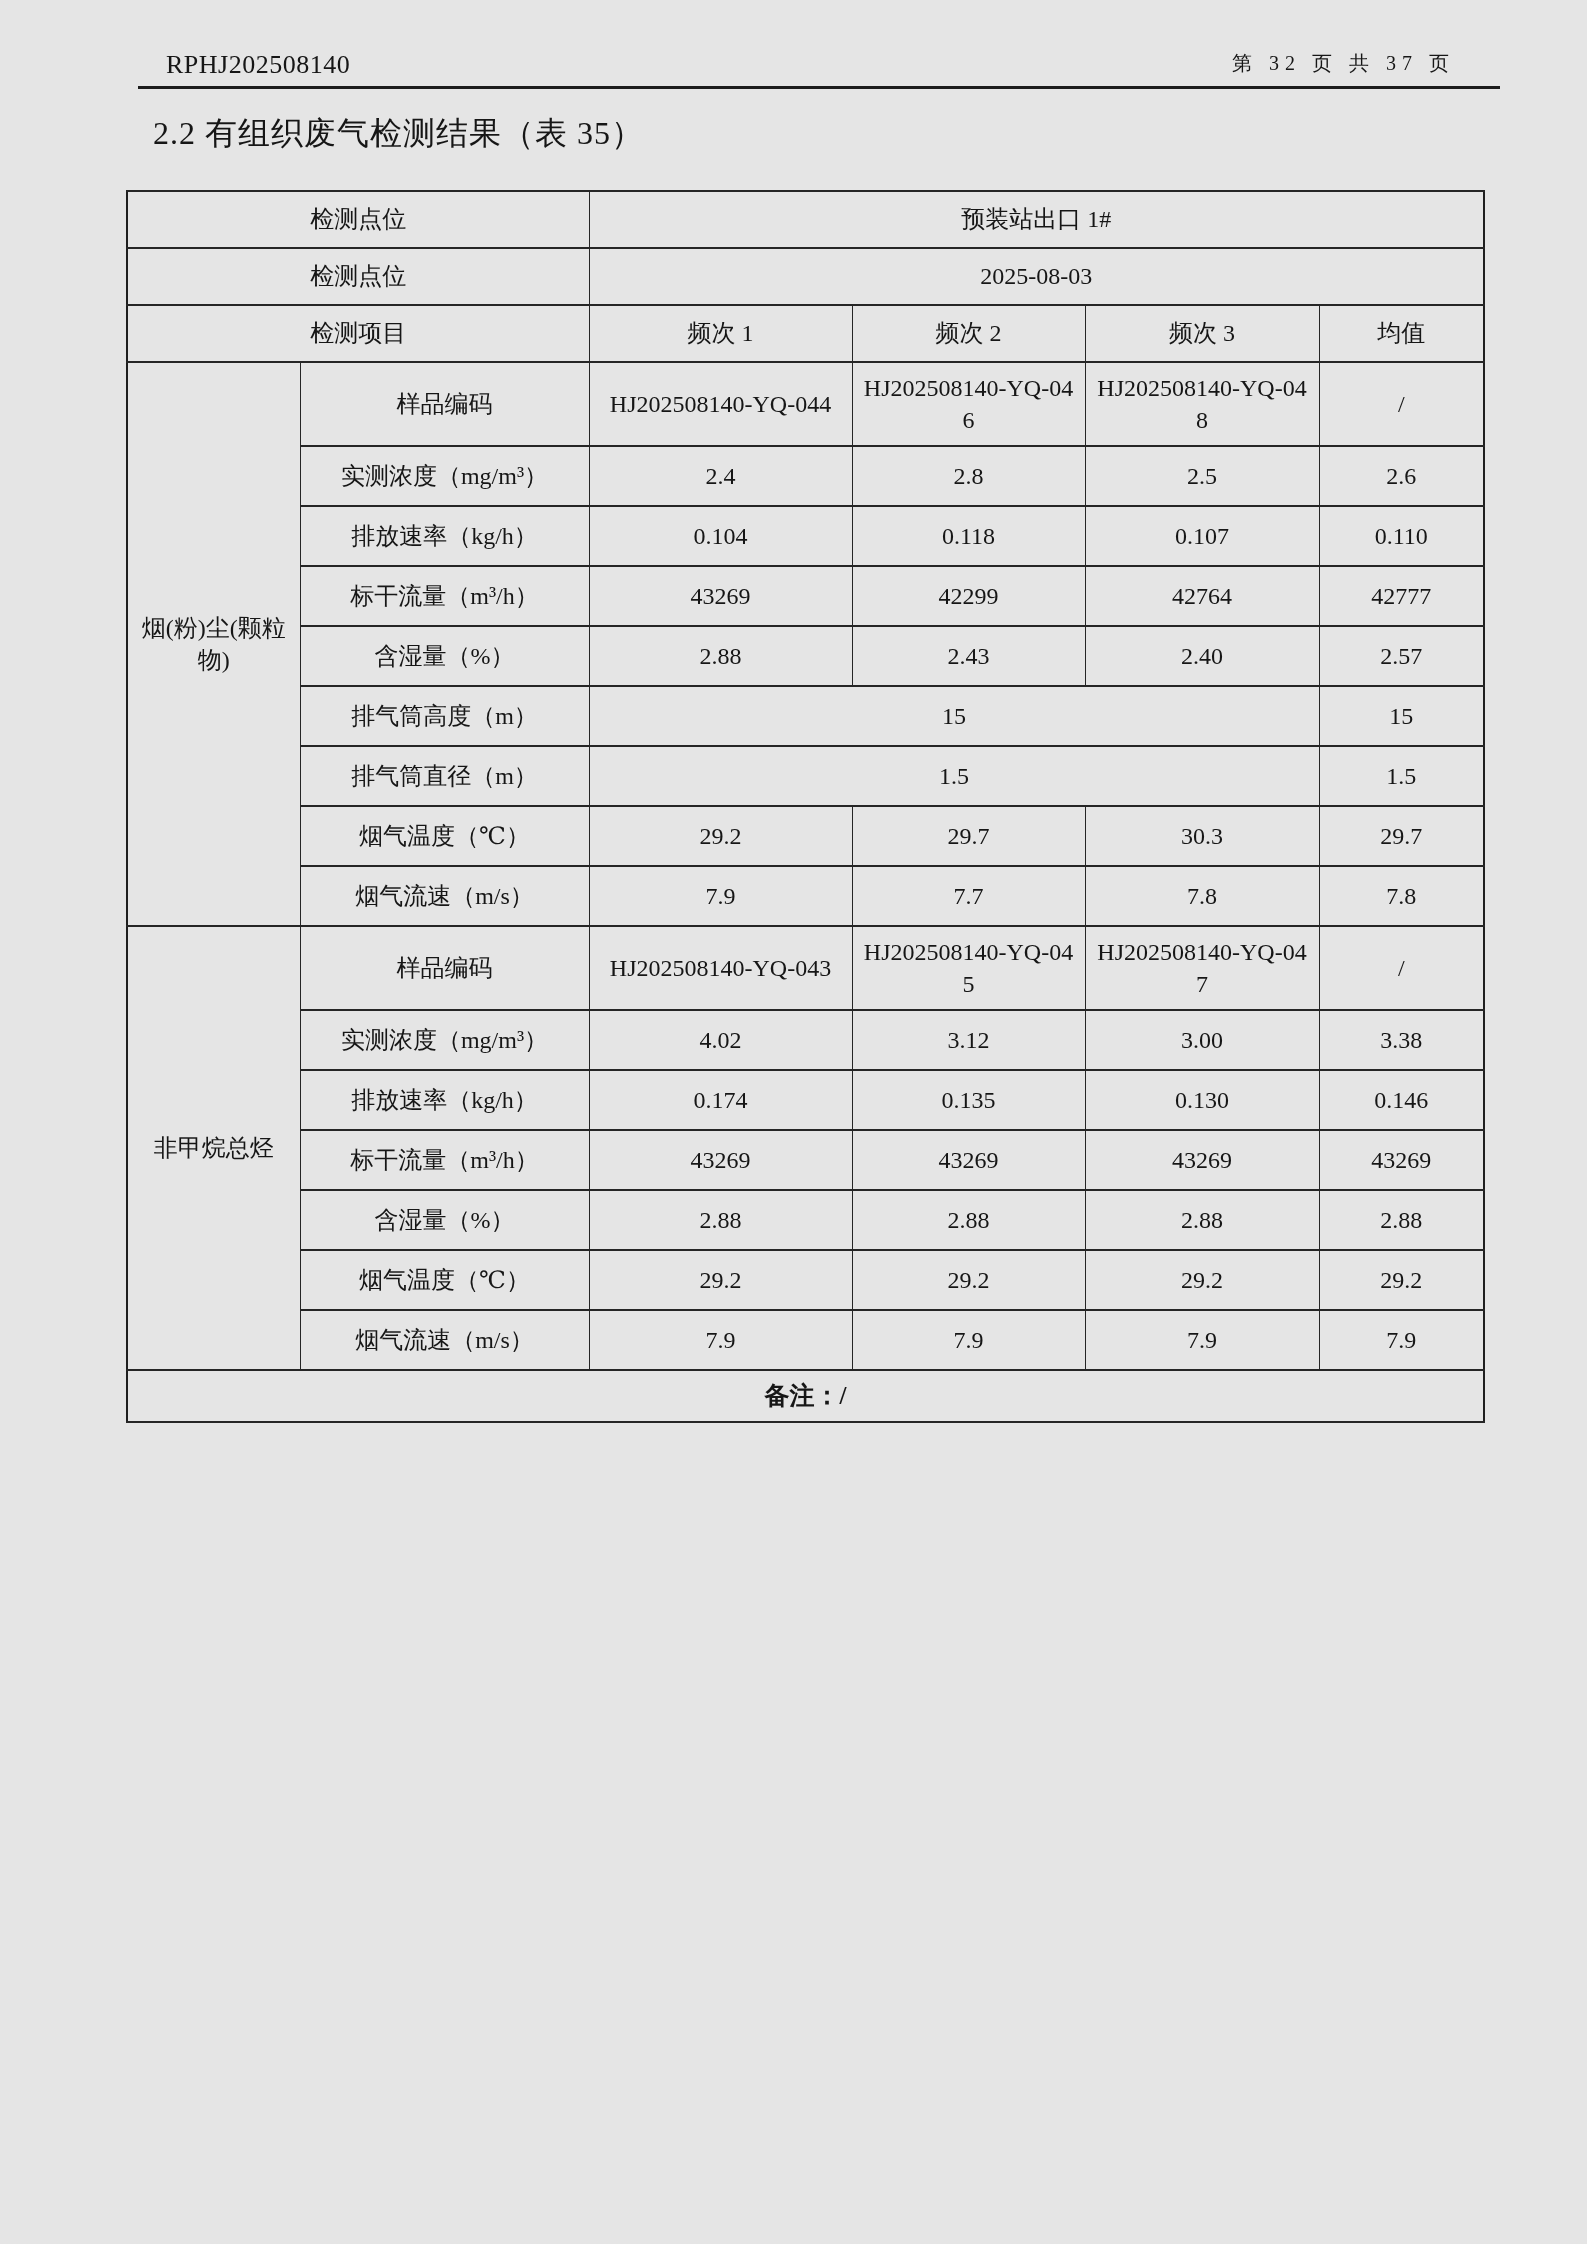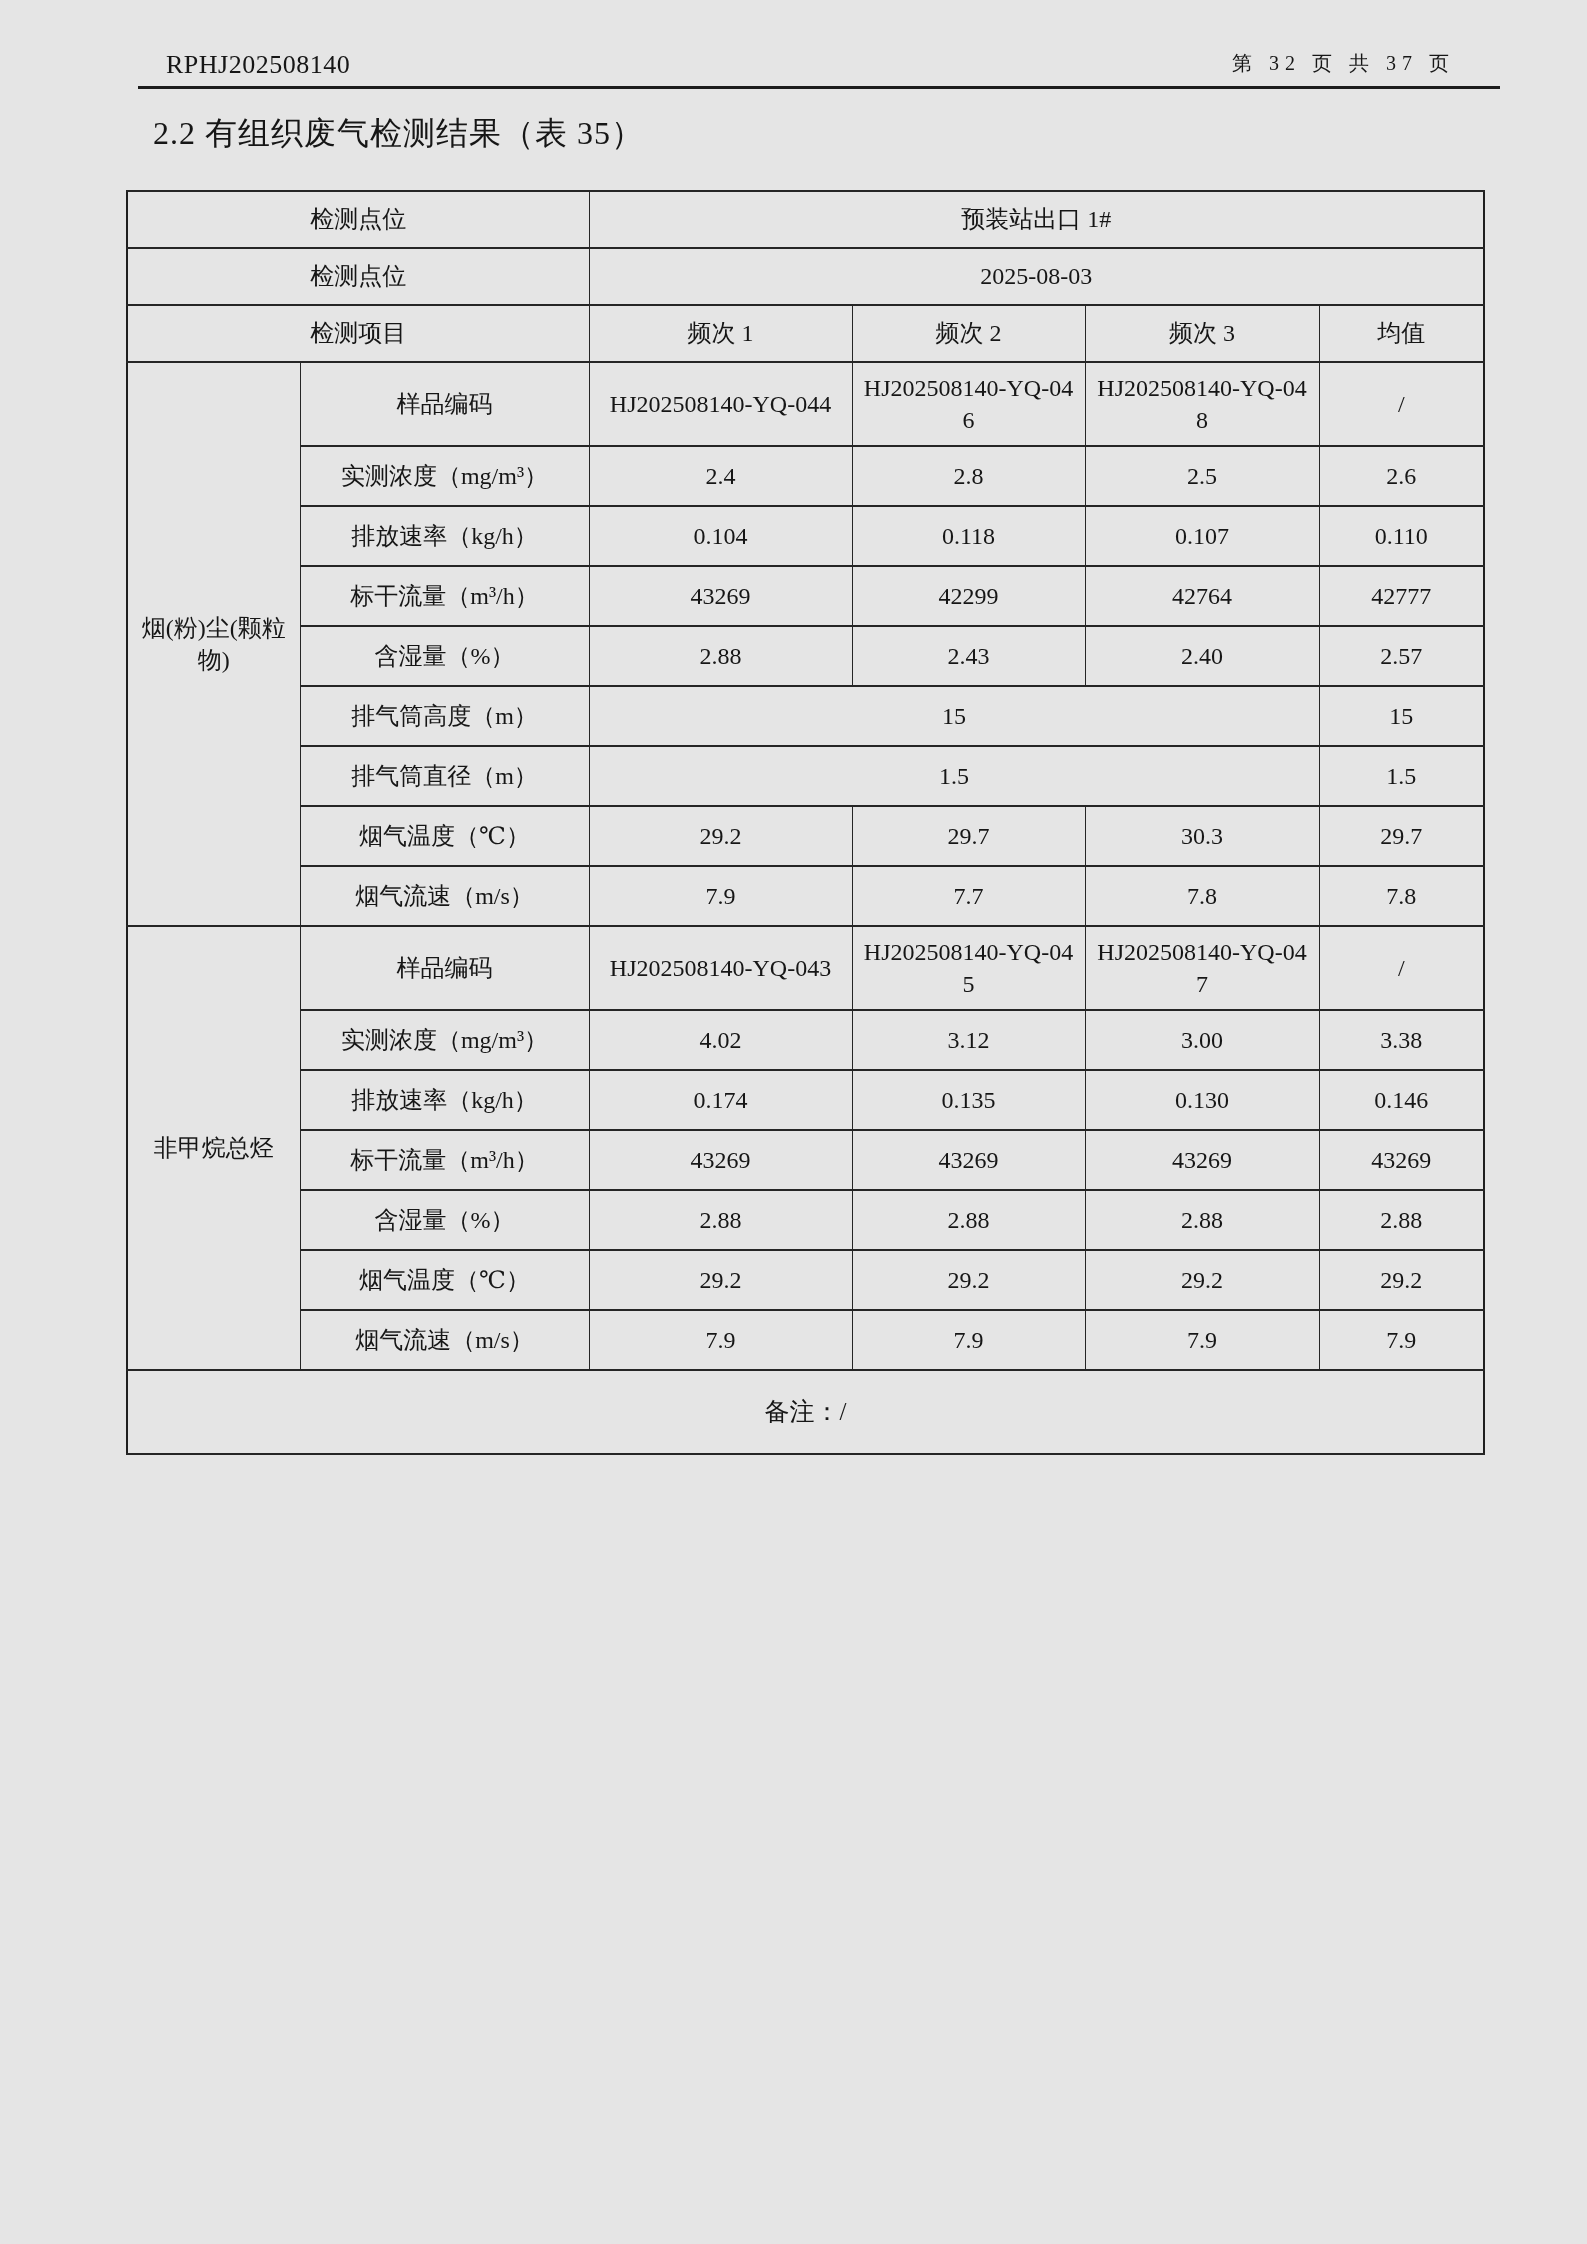--- a/index.html
+++ b/index.html
@@ -48,21 +48,21 @@
     text-align: center;
     vertical-align: middle;
     padding: 2px 10px;
     overflow: hidden;
     line-height: 1.35;
   }
   table.results { border: 2px solid #1f1f1f; }
   tr.r-info  { height: 57px; }
   tr.r-std   { height: 60px; }
   tr.r-code  { height: 84px; }
-  tr.r-remark{ height: 84px; }
+  tr.r-remark{ height: 52px; font-weight: bold; }
   td.code {
     word-break: break-all;
     padding: 2px 18px;
     line-height: 1.4;
   }
   td.cat {
     padding: 2px 30px;
     line-height: 1.5;
   }
   td.remark-cell {

